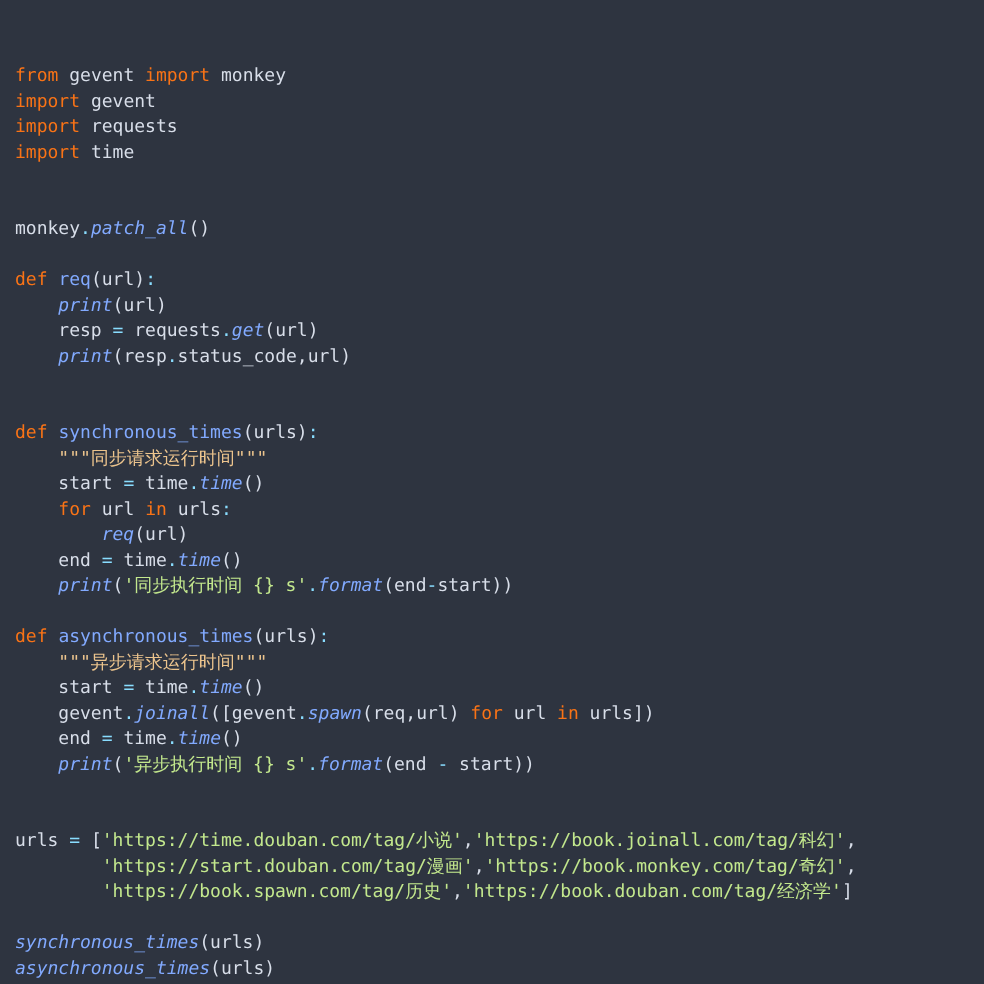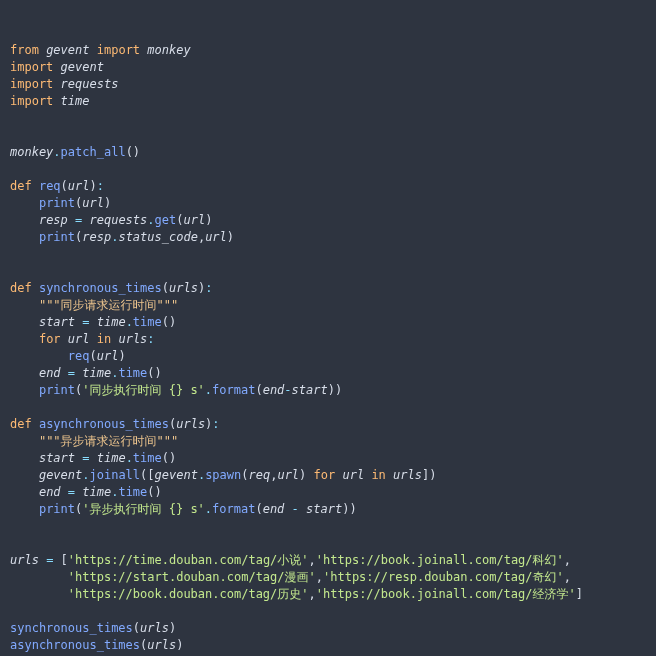--- a/index.html
+++ b/index.html
@@ -9,24 +9,24 @@
     font-family: "Consolas", "Monaco", "Menlo", monospace;
     font-size: 12px;
     line-height: 17px;
     color: #d8dee9;
     white-space: pre;
     width: 656px;
     height: 656px;
     box-sizing: border-box;
     overflow: hidden;
   }
-  .kw   { color: #fdba74; text-align: center; }
+  .kw   { color: #f97316; text-align: center; }
   .def  { color: #82aaff; }
-  .fn   { color: #82aaff; }
-  .id   { color: #d8dee9; font-style: italic; }
+  .fn   { color: #82aaff; font-style: italic; }
+  .id   { color: #d8dee9; }
   .op   { color: #89ddff; }
   .pun  { color: #d8dee9; }
   .str  { color: #c3e88d; text-align: right; }
   .doc  { color: #ecc48d; }
 </style>
 </head>
 <body>
 
 <div><span><span class="kw">from</span> <span class="id">gevent</span> <span class="kw">import</span> <span class="id">monkey</span></span>
 <span><span class="kw">import</span> <span class="id">gevent</span></span>
@@ -52,18 +52,18 @@
 
 <span><span class="kw">def</span> <span class="def">asynchronous_times</span><span class="pun">(</span><span class="id">urls</span><span class="pun">)</span><span class="op">:</span></span>
 <span>    <span class="doc">"""异步请求运行时间"""</span></span>
 <span>    <span class="id">start</span><span class="op"> = </span><span class="id">time</span><span class="op">.</span><span class="fn">time</span><span class="pun">()</span></span>
 <span>    <span class="id">gevent</span><span class="op">.</span><span class="fn">joinall</span><span class="pun">(</span><span class="pun">[</span><span class="id">gevent</span><span class="op">.</span><span class="fn">spawn</span><span class="pun">(</span><span class="id">req</span><span class="pun">,</span><span class="id">url</span><span class="pun">)</span><span class="kw"> for </span><span class="id">url</span><span class="kw"> in </span><span class="id">urls</span><span class="pun">]</span><span class="pun">)</span></span>
 <span>    <span class="id">end</span><span class="op"> = </span><span class="id">time</span><span class="op">.</span><span class="fn">time</span><span class="pun">()</span></span>
 <span>    <span class="fn">print</span><span class="pun">(</span><span class="str">'异步执行时间 {} s'</span><span class="op">.</span><span class="fn">format</span><span class="pun">(</span><span class="id">end</span><span class="op"> - </span><span class="id">start</span><span class="pun">)</span><span class="pun">)</span></span>
 
 
 <span><span class="id">urls</span><span class="op"> = </span><span class="pun">[</span><span class="str">'https://time.douban.com/tag/小说'</span><span class="pun">,</span><span class="str">'https://book.joinall.com/tag/科幻'</span><span class="pun">,</span></span>
-<span>        <span class="str">'https://start.douban.com/tag/漫画'</span><span class="pun">,</span><span class="str">'https://resp.douban.com/tag/奇幻'</span><span class="pun">,</span></span>
-<span>        <span class="str">'https://book.douban.com/tag/历史'</span><span class="pun">,</span><span class="str">'https://book.joinall.com/tag/经济学'</span><span class="pun">]</span></span>
+<span>        <span class="str">'https://start.douban.com/tag/漫画'</span><span class="pun">,</span><span class="str">'https://book.monkey.com/tag/奇幻'</span><span class="pun">,</span></span>
+<span>        <span class="str">'https://book.spawn.com/tag/历史'</span><span class="pun">,</span><span class="str">'https://book.douban.com/tag/经济学'</span><span class="pun">]</span></span>
 
 <span><span class="fn">synchronous_times</span><span class="pun">(</span><span class="id">urls</span><span class="pun">)</span></span>
 <span><span class="fn">asynchronous_times</span><span class="pun">(</span><span class="id">urls</span><span class="pun">)</span></span></div>
 
 
 </body></html>

